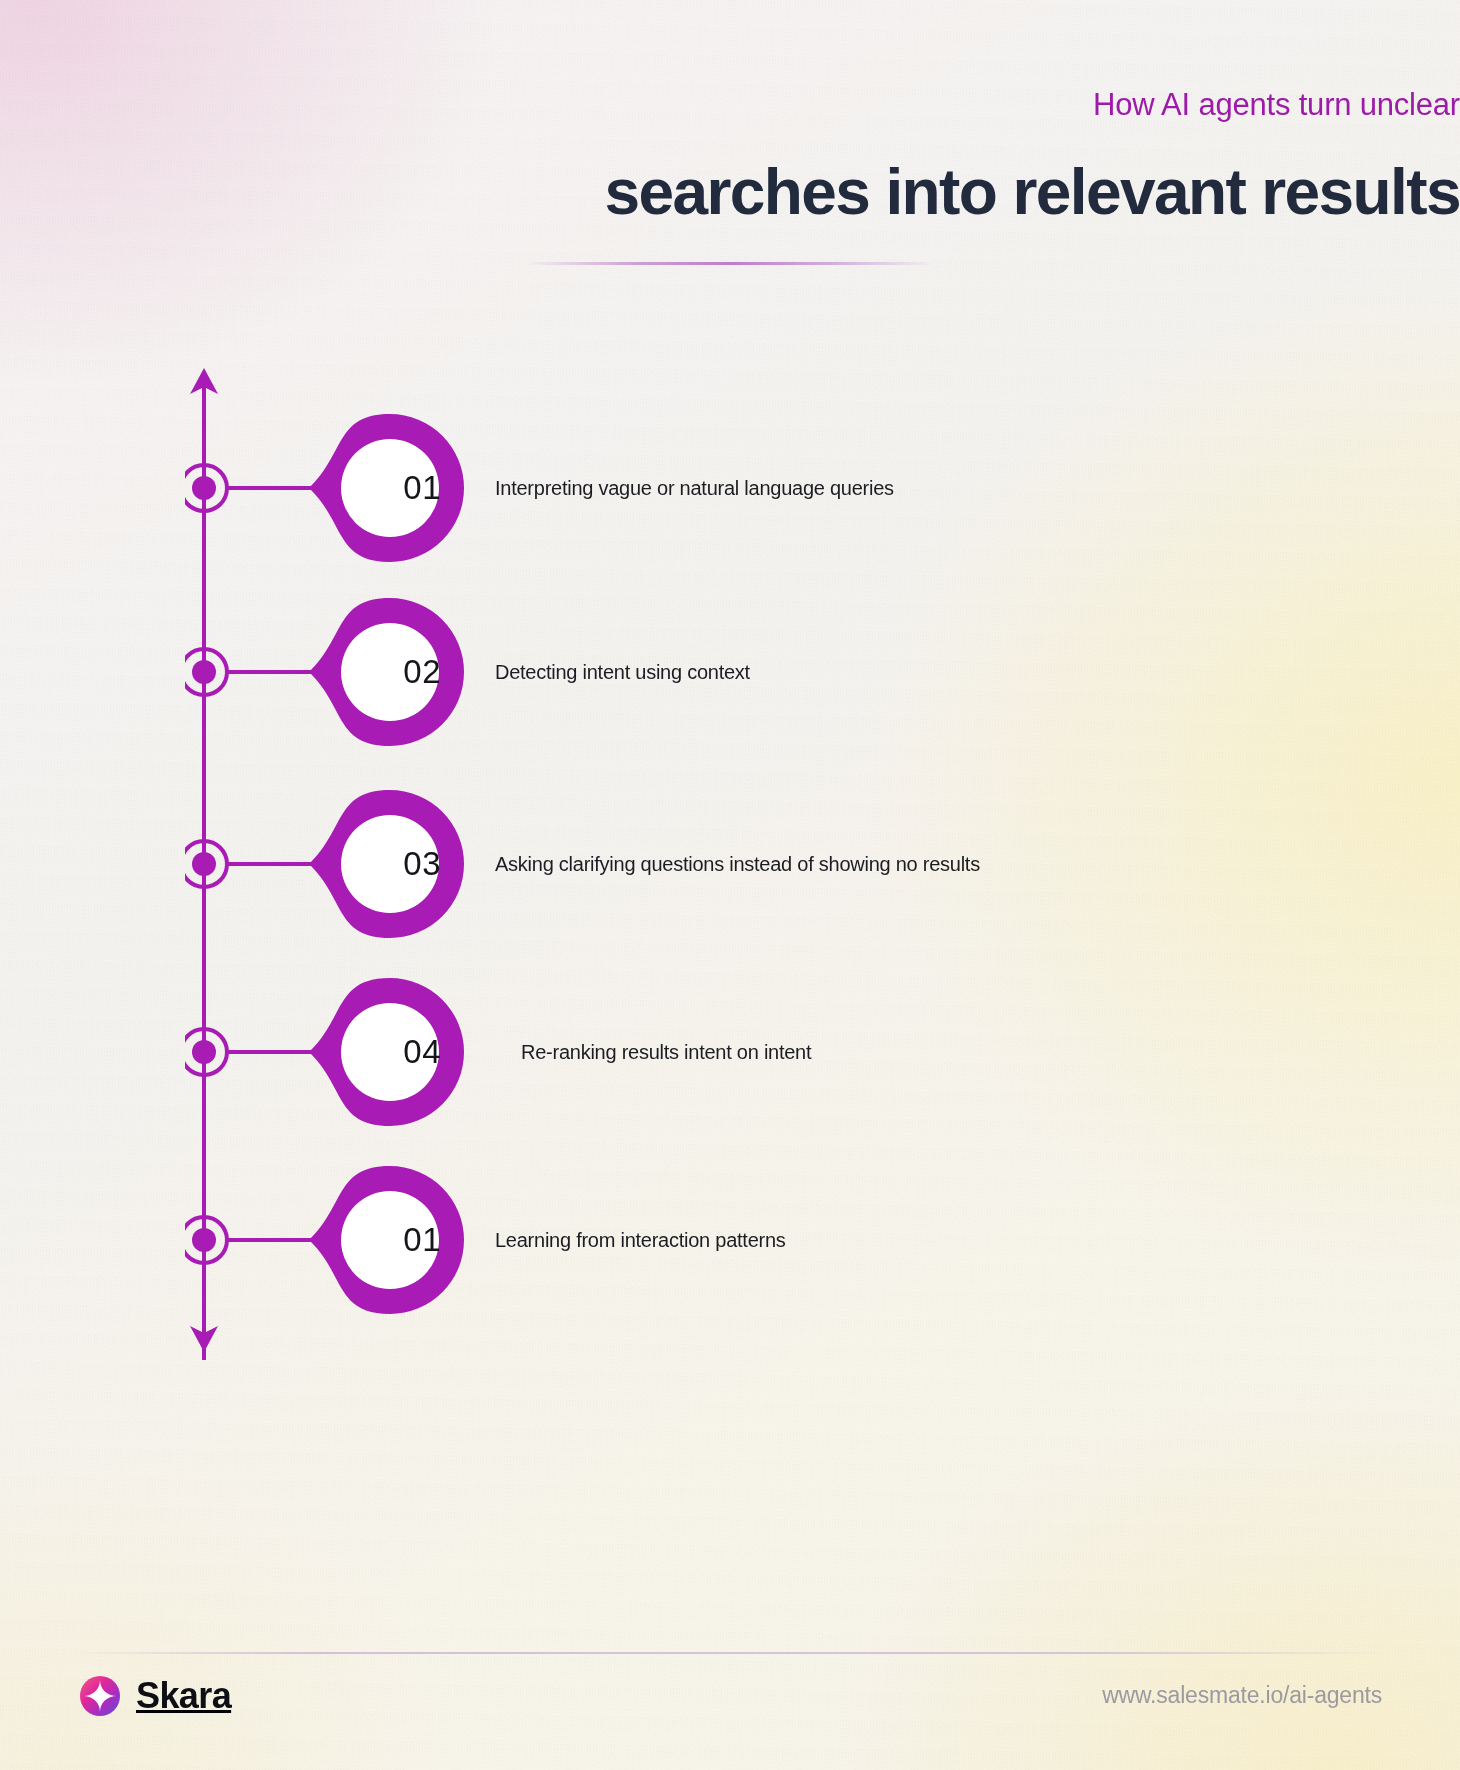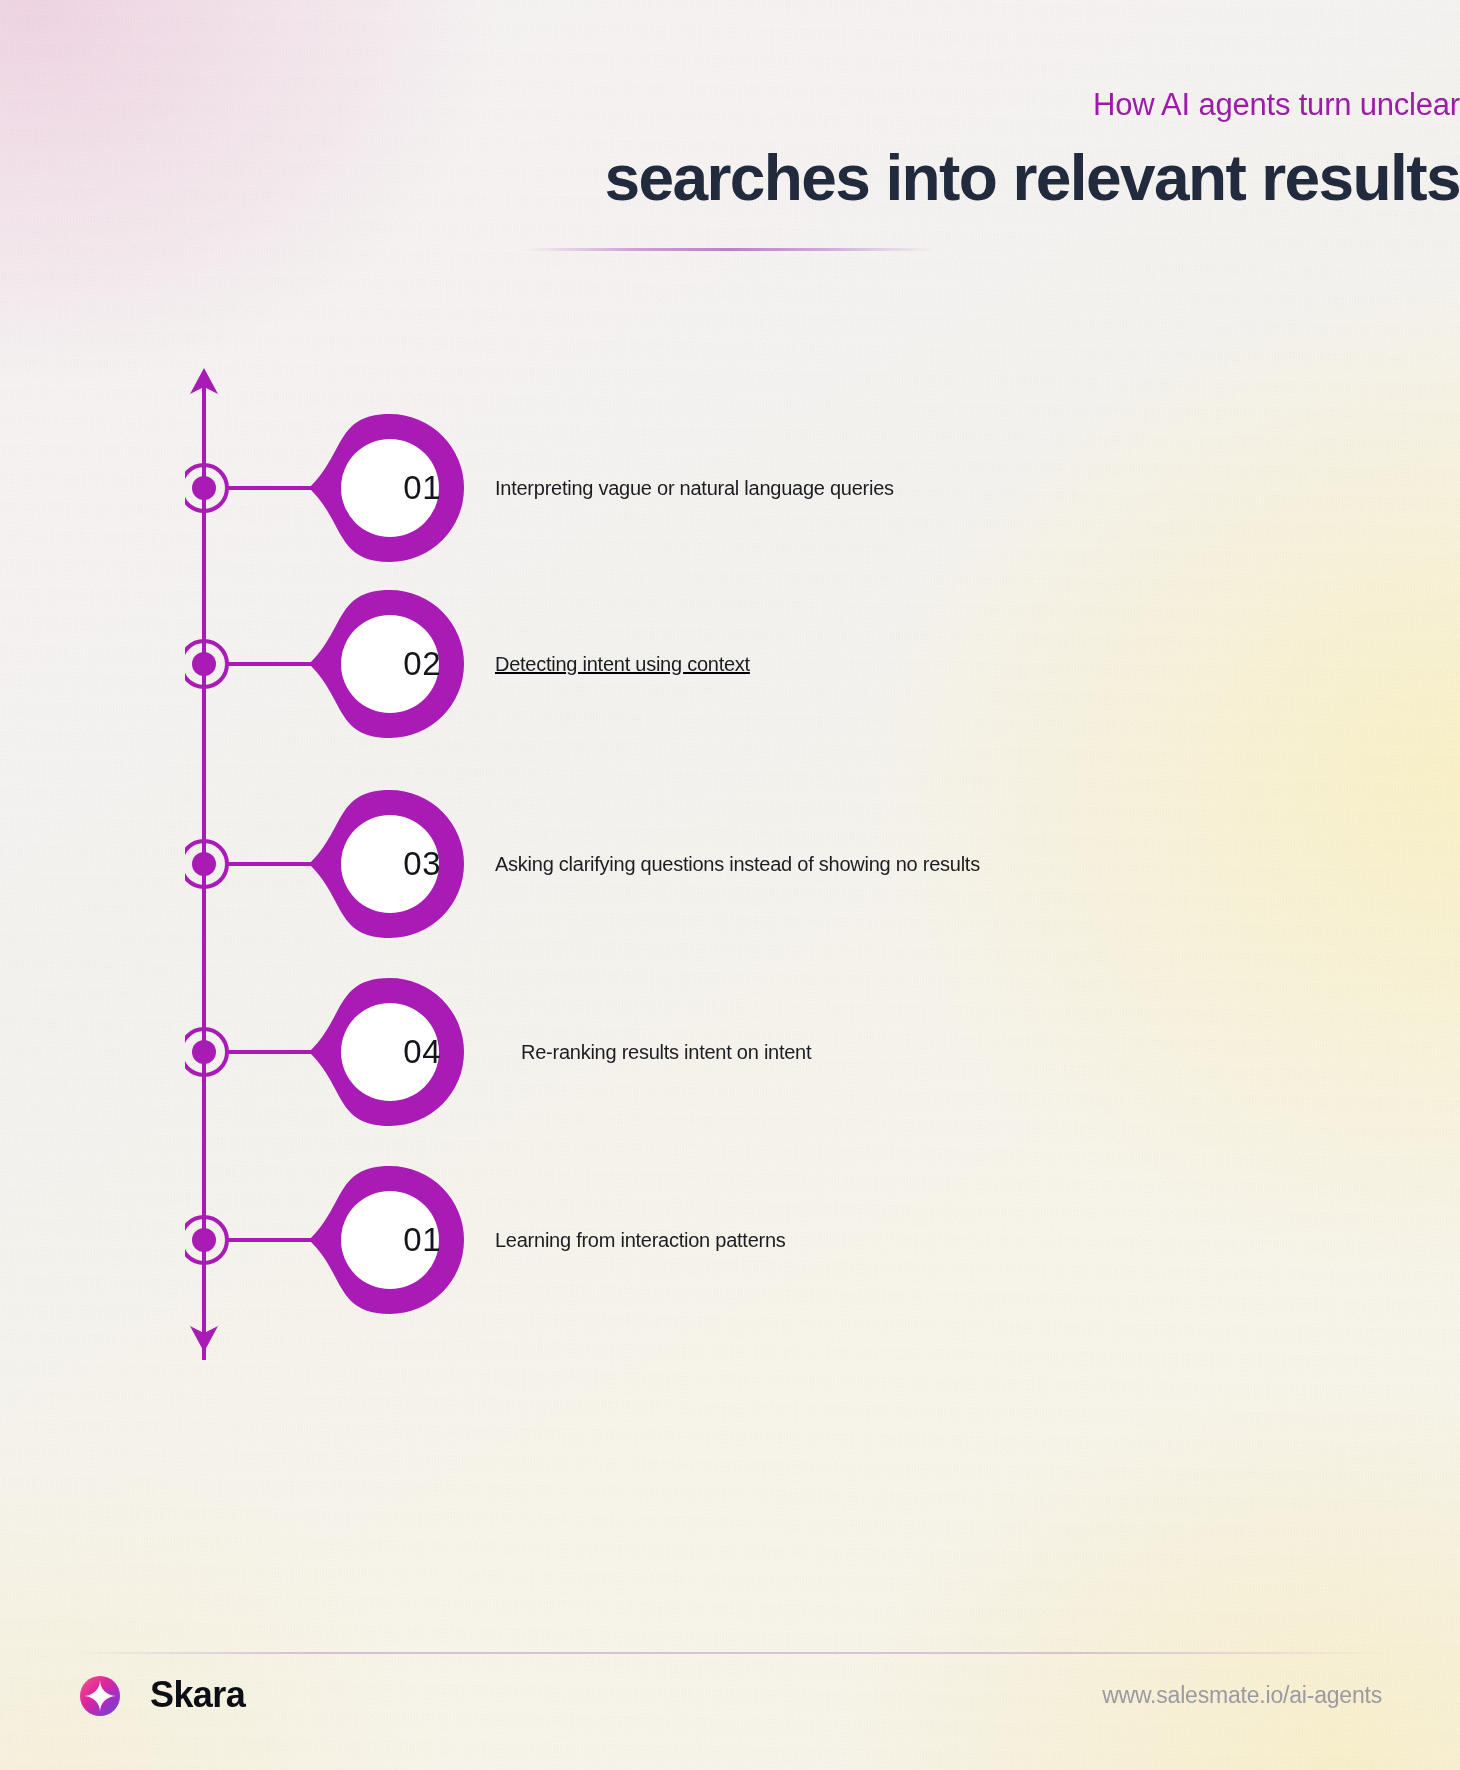--- a/index.html
+++ b/index.html
@@ -35,21 +35,21 @@
 
   .page { position:relative; width:1460px; height:1770px; }
 
   
   .header { position:absolute; top:0; left:0; right:0; text-align:right; padding-top:86px; }
   .subtitle {
     font-size:31px; color:#9c1ba8; letter-spacing:-0.2px; font-weight:400;
     line-height:1.2;
   }
   .title {
-    margin-top:22px;
+    margin-top:36px;
     font-size:64px; font-weight:700; color:#222b3d;
     letter-spacing:-1.6px; line-height:1.05;padding-left:28px;
   }
   .divider {
     margin:36px auto 0; width:410px; height:3px; border-radius:3px;
     background:linear-gradient(90deg, rgba(200,170,215,0) 0%, #c58fd0 28%, #b569c4 50%, #c9a0d8 74%, rgba(200,170,215,0) 100%);
     opacity:.85;
   }
 
   
@@ -75,21 +75,21 @@
     letter-spacing:-0.25px;
     max-width:610px;
   }
 
   
   .footer-rule {
     position:absolute; left:72px; right:72px; bottom:116px; height:2px;
     background:linear-gradient(90deg, rgba(190,160,205,0) 0%, rgba(186,150,205,0.55) 18%, rgba(186,150,205,0.5) 78%, rgba(190,160,205,0) 100%);
   }
   .footer { position:absolute; left:0; right:0; bottom:36px; height:66px; }
-  .brand { position:absolute; left:78px; top:6px; display:flex; align-items:flex-start; gap:28px; }
+  .brand { position:absolute; left:78px; top:6px; display:flex; align-items:center; gap:14px;text-decoration:underline; }
   .brand-mark { width:44px; height:44px; flex:0 0 auto; }
   .brand-name { font-size:36px; font-weight:700; color:#0d0f14; letter-spacing:-0.6px; }
   .site-url { position:absolute; right:78px; top:14px; font-size:23px; color:#9a9aa0; letter-spacing:-0.2px; }
 </style>
 </head>
 <body>
 
 <div class="page">
   <div class="bg"></div>
   <div class="tex"></div>
@@ -122,21 +122,21 @@
             <circle cx="19" cy="80" r="12" fill="#a81bb4"></circle>
             <line x1="42" y1="80" x2="128" y2="80" stroke="#a81bb4" stroke-width="4"></line>
             <path d="M124 80 C160 46 150 6 205 6 A74 74 0 1 1 205 154 C150 154 160 114 124 80 Z" fill="#a81bb4"></path>
             <circle cx="205" cy="80" r="49" fill="#ffffff"></circle>
           </svg>
           <div class="pin-num">01</div>
         </div>
         <div class="step-text">Interpreting vague or natural language queries</div>
       </div>
 
-      <div class="step" style="top:234px;text-decoration:underline;">
+      <div class="step" style="top:242px;">
         <div class="pin">
           <svg width="300" height="160" viewBox="0 0 300 160">
             <circle cx="19" cy="80" r="23" fill="none" stroke="#a81bb4" stroke-width="4"></circle>
             <circle cx="19" cy="80" r="12" fill="#a81bb4"></circle>
             <line x1="42" y1="80" x2="128" y2="80" stroke="#a81bb4" stroke-width="4"></line>
             <path d="M124 80 C160 46 150 6 205 6 A74 74 0 1 1 205 154 C150 154 160 114 124 80 Z" fill="#a81bb4"></path>
             <circle cx="205" cy="80" r="49" fill="#ffffff"></circle>
           </svg>
           <div class="pin-num">02</div>
         </div>

